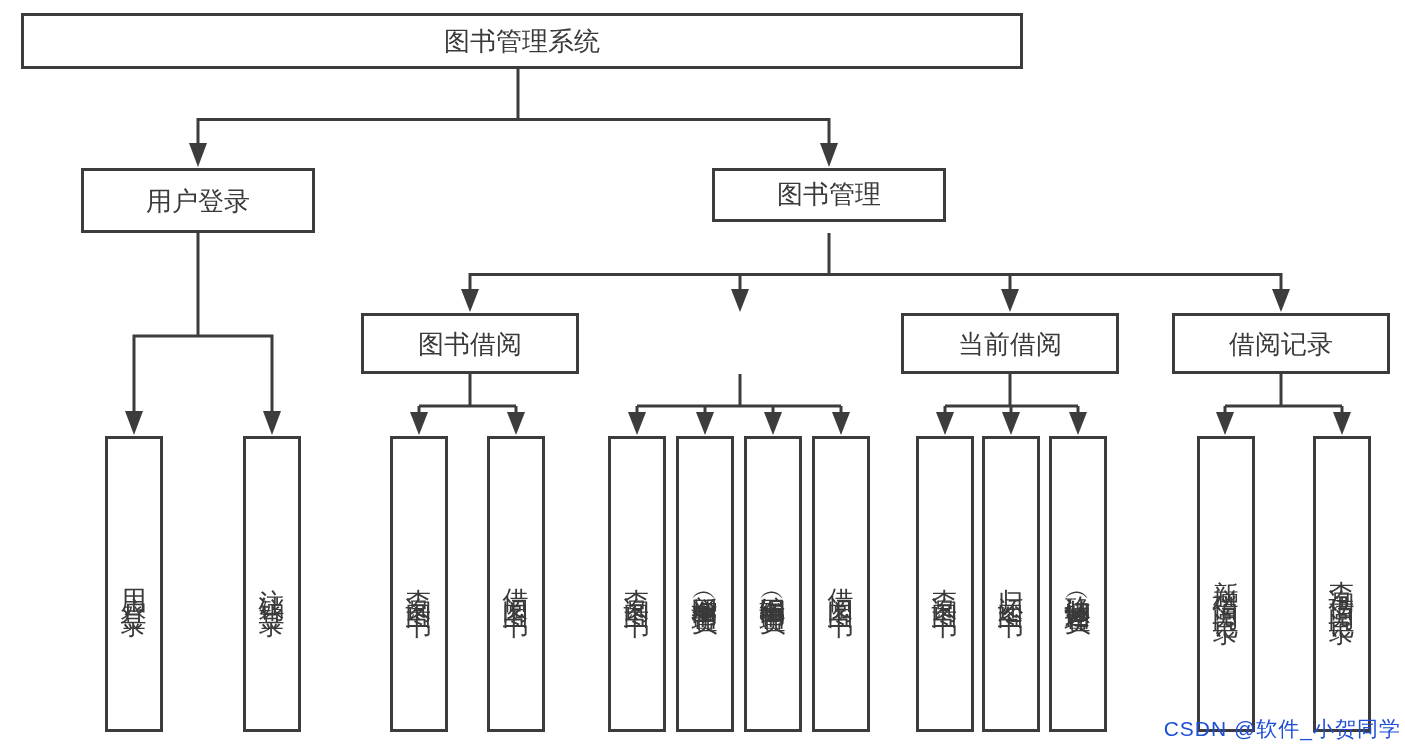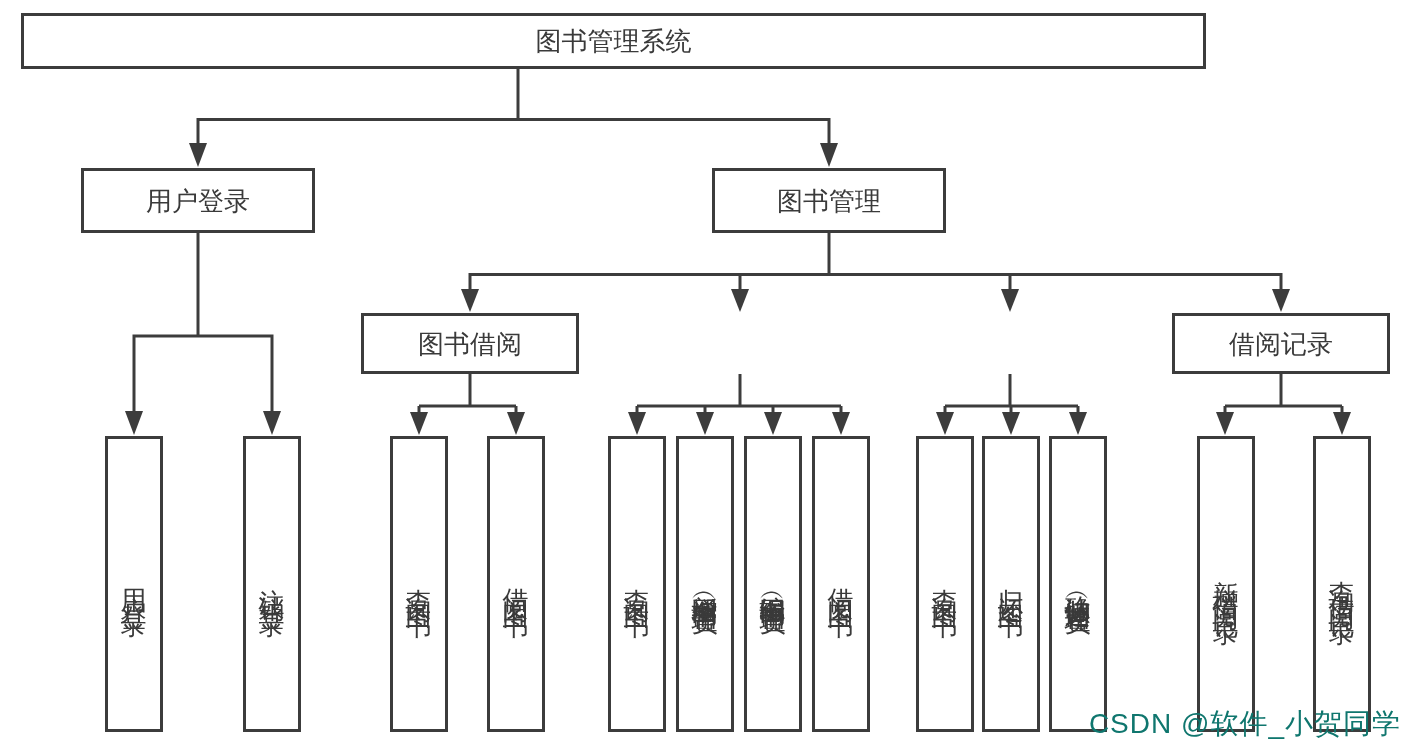--- a/index.html
+++ b/index.html
@@ -33,22 +33,22 @@
     writing-mode: vertical-rl;
     text-orientation: mixed;
     letter-spacing: 8px;
     white-space: nowrap;
   }
   .vnode .label.tight { letter-spacing: 2px; }
   .watermark {
     position: absolute;
     right: 4px;
     bottom: 4px;
-    font-size: 28px;
-    color: #0f766e;
+    font-size: 21px;
+    color: #1d4ed8;
     letter-spacing: 1px;
     z-index: 10;
     white-space: nowrap;
   }
 </style>
 </head>
 <body>
 
 <div class="canvas">
 
@@ -115,33 +115,36 @@
       <polygon points="764,412 782,412 773,435"></polygon>
       <polygon points="832,412 850,412 841,435"></polygon>
       <polygon points="936,412 954,412 945,435"></polygon>
       <polygon points="1002,412 1020,412 1011,435"></polygon>
       <polygon points="1069,412 1087,412 1078,435"></polygon>
       <polygon points="1216,412 1234,412 1225,435"></polygon>
       <polygon points="1333,412 1351,412 1342,435"></polygon>
     </g>
   </svg>
 
-  <div class="node" style="left:21px; top:13px; width:1185px; height:56px;">
+  <div class="node" style="left:21px; top:13px; width:1002px; height:56px;">
     <span class="label">图书管理系统</span>
   </div>
 
   <div class="node" style="left:81px; top:168px; width:234px; height:65px;">
     <span class="label">用户登录</span>
   </div>
-  <div class="node" style="left:712px; top:168px; width:234px; height:65px;">
+  <div class="node" style="left:712px; top:168px; width:234px; height:54px;font-family:Liberation Serif, serif;">
     <span class="label">图书管理</span>
   </div>
 
   <div class="node" style="left:361px; top:313px; width:218px; height:61px;">
     <span class="label">图书借阅</span>
+  </div>
+  <div class="node" style="left:901px; top:313px; width:218px; height:61px;">
+    <span class="label">当前借阅</span>
   </div>
   <div class="node" style="left:1172px; top:313px; width:218px; height:61px;">
     <span class="label">借阅记录</span>
   </div>
 
   <div class="node vnode" style="left:105px; top:436px; width:58px; height:296px;">
     <span class="label">用户登录</span>
   </div>
   <div class="node vnode" style="left:243px; top:436px; width:58px; height:296px;">
     <span class="label">注销登录</span>

